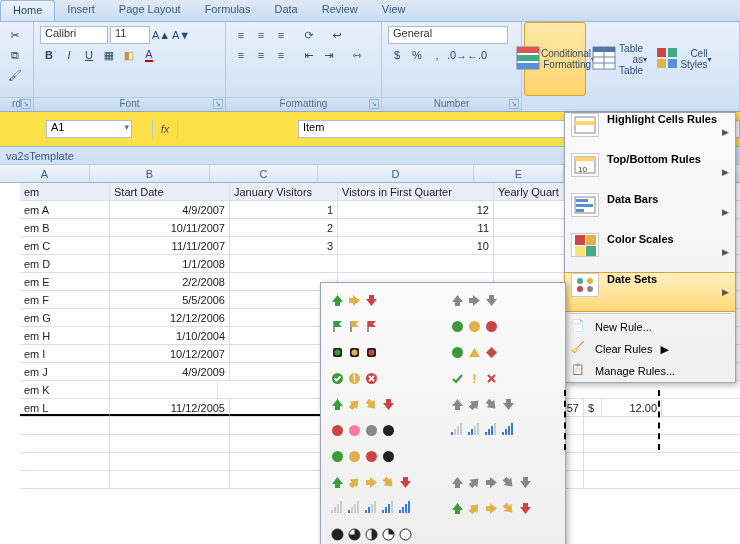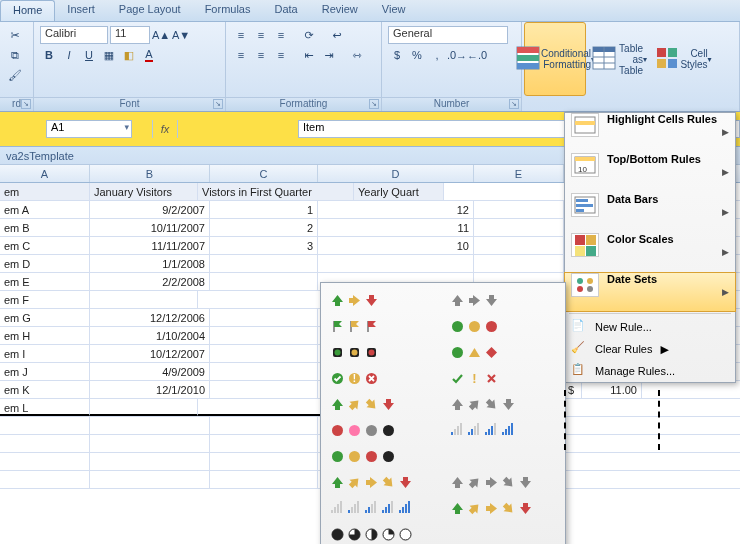--- a/index.html
+++ b/index.html
@@ -34,21 +34,21 @@
 
 
 .titlearea{ height:18px; background:linear-gradient(#d6e6f6,#cfe0f3); font-size:11px; color:#3b5a82; padding-left:6px; line-height:18px; border-bottom:1px solid #b5c9e1;}
 
 
 .grid { position:relative; }
 .colheads { display:flex; height:18px; background:linear-gradient(#f1f6fc,#dce8f6); font-size:11px; color:#3b5a82; border-bottom:1px solid #9bb7d6;}
 .colheads div{ border-right:1px solid #c2d3e7; text-align:center; line-height:18px;}
 .wA{width:90px}.wB{width:120px}.wC{width:108px}.wD{width:156px}.wE{width:90px}
 .gridbody { font-size:11px; color:#222;}
-.gridbody .r{ display:flex; height:18px; border-bottom:1px solid #d4def0;}
+.gridbody .r{ display:flex; height:18px; border-bottom:1px solid #d4def0;margin-left:20px;}
 .gridbody .r div{ border-right:1px solid #d4def0; padding:0 4px; line-height:18px; overflow:hidden;}
 .r.hdr div{ background:#e9eef7;}
 .ralign{text-align:right;}
 .sel-edge{ border-bottom:2px solid #000 !important;}
 
 
 .cf-menu { position:absolute; right:4px; top:112px; width:172px; background:linear-gradient(#fafafa,#f0f0f0); border:1px solid #9aa6b5; box-shadow:2px 2px 6px rgba(0,0,0,.3); font-size:11px;}
 .cf-item{ display:flex; align-items:flex-start; height:40px; padding:0 6px; gap:8px; position:relative;}
 .cf-item:hover,.cf-item.hov{ background:linear-gradient(#fff0c1,#ffd978); border:1px solid #d9a133; margin:-1px;}
 .cf-item .arr{ position:absolute; right:6px; top:14px; font-size:9px; color:#555;}
@@ -220,27 +220,28 @@
   <div class="colheads">
     <div class="wA">A</div>
     <div class="wB">B</div>
     <div class="wC">C</div>
     <div class="wD">D</div>
     <div class="wE">E</div>
   </div>
   <div class="gridbody" id="gridbody">
       <div class="r hdr">
         <div class="wA">em</div>
+        <div class="wB">Start Date</div>
         <div class="wC">January Visitors</div>
         <div class="wD">Vistors in First Quarter</div>
         <div class="wE">Yearly Quart</div>
       </div>
       <div class="r">
         <div class="wA ">em A</div>
-        <div class="wB ralign ">9/2/2007</div>
+        <div class="wB ralign ">4/9/2007</div>
         <div class="wC ralign ">1</div>
         <div class="wD ralign ">12</div>
         <div class="wE ralign"></div>
       </div>
       <div class="r">
         <div class="wA ">em B</div>
         <div class="wB ralign ">10/11/2007</div>
         <div class="wC ralign ">2</div>
         <div class="wD ralign ">11</div>
         <div class="wE ralign"></div>
@@ -261,20 +262,21 @@
       </div>
       <div class="r">
         <div class="wA ">em E</div>
         <div class="wB ralign ">2/2/2008</div>
         <div class="wC ralign "></div>
         <div class="wD ralign "></div>
         <div class="wE ralign"></div>
       </div>
       <div class="r">
         <div class="wA ">em F</div>
+        <div class="wB ralign ">5/5/2006</div>
         <div class="wC ralign "></div>
         <div class="wD ralign "></div>
         <div class="wE ralign"></div>
       </div>
       <div class="r">
         <div class="wA ">em G</div>
         <div class="wB ralign ">12/12/2006</div>
         <div class="wC ralign "></div>
         <div class="wD ralign "></div>
         <div class="wE ralign"></div>
@@ -297,29 +299,29 @@
         <div class="wA ">em J</div>
         <div class="wB ralign ">4/9/2009</div>
         <div class="wC ralign "></div>
         <div class="wD ralign "></div>
         <div class="wE ralign">55</div>
         <div style="width:18px">$</div>
         <div class="ralign" style="width:60px">1.00</div>
       </div>
       <div class="r">
         <div class="wA ">em K</div>
-        <div class="wB ralign ">12/1/2010</div>
         <div class="wC ralign "></div>
         <div class="wD ralign "></div>
         <div class="wE ralign">56</div>
         <div style="width:18px">$</div>
         <div class="ralign" style="width:60px">11.00</div>
       </div>
       <div class="r">
         <div class="wA sel-edge">em L</div>
+        <div class="wB ralign sel-edge">11/12/2005</div>
         <div class="wC ralign sel-edge"></div>
         <div class="wD ralign sel-edge"></div>
         <div class="wE ralign">57</div>
         <div style="width:18px">$</div>
         <div class="ralign" style="width:60px">12.00</div>
       </div>
       <div class="r">
         <div class="wA"></div>
         <div class="wB"></div>
         <div class="wC"></div>

